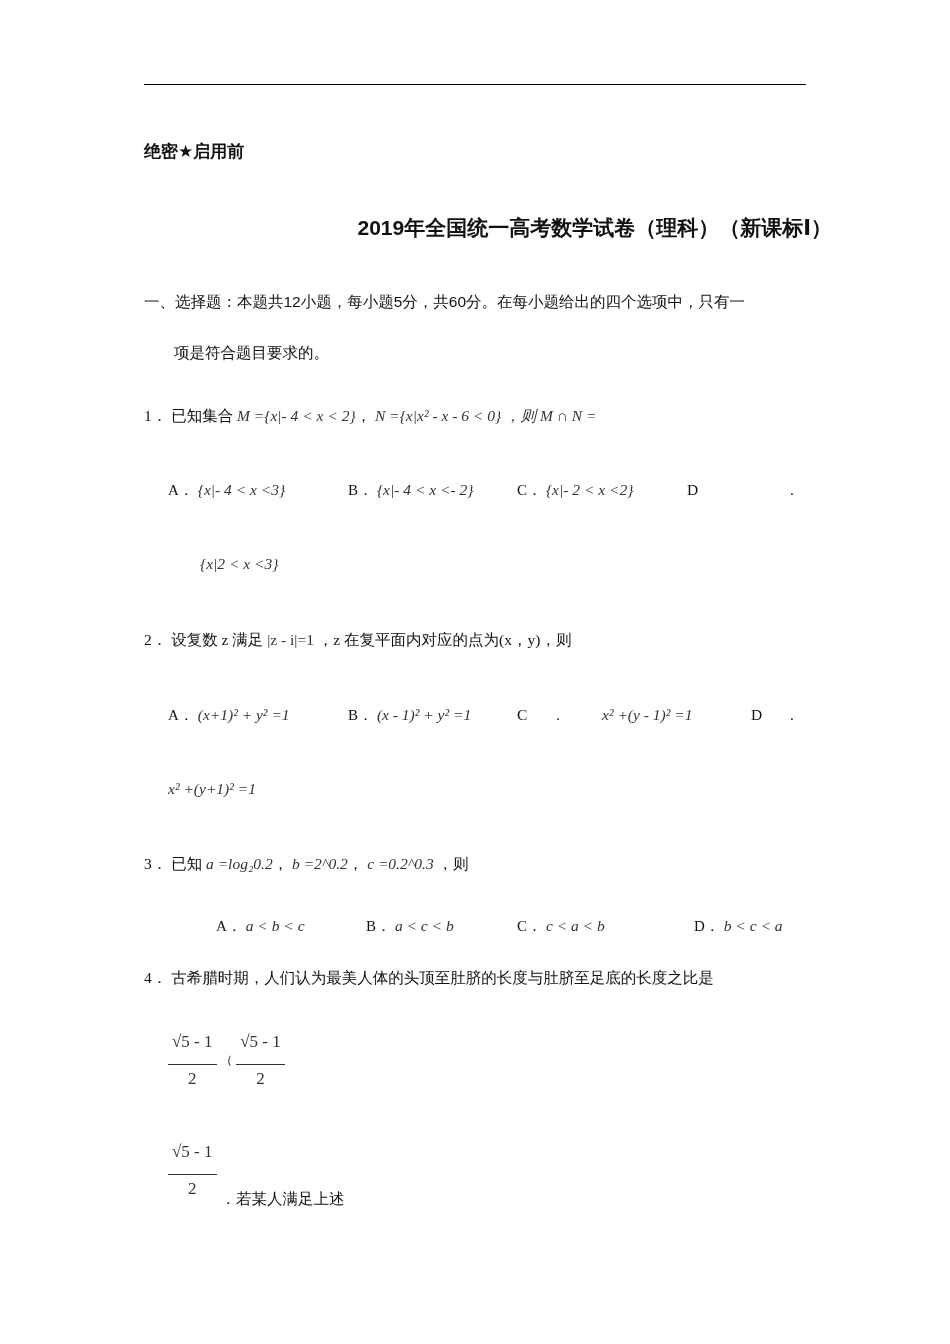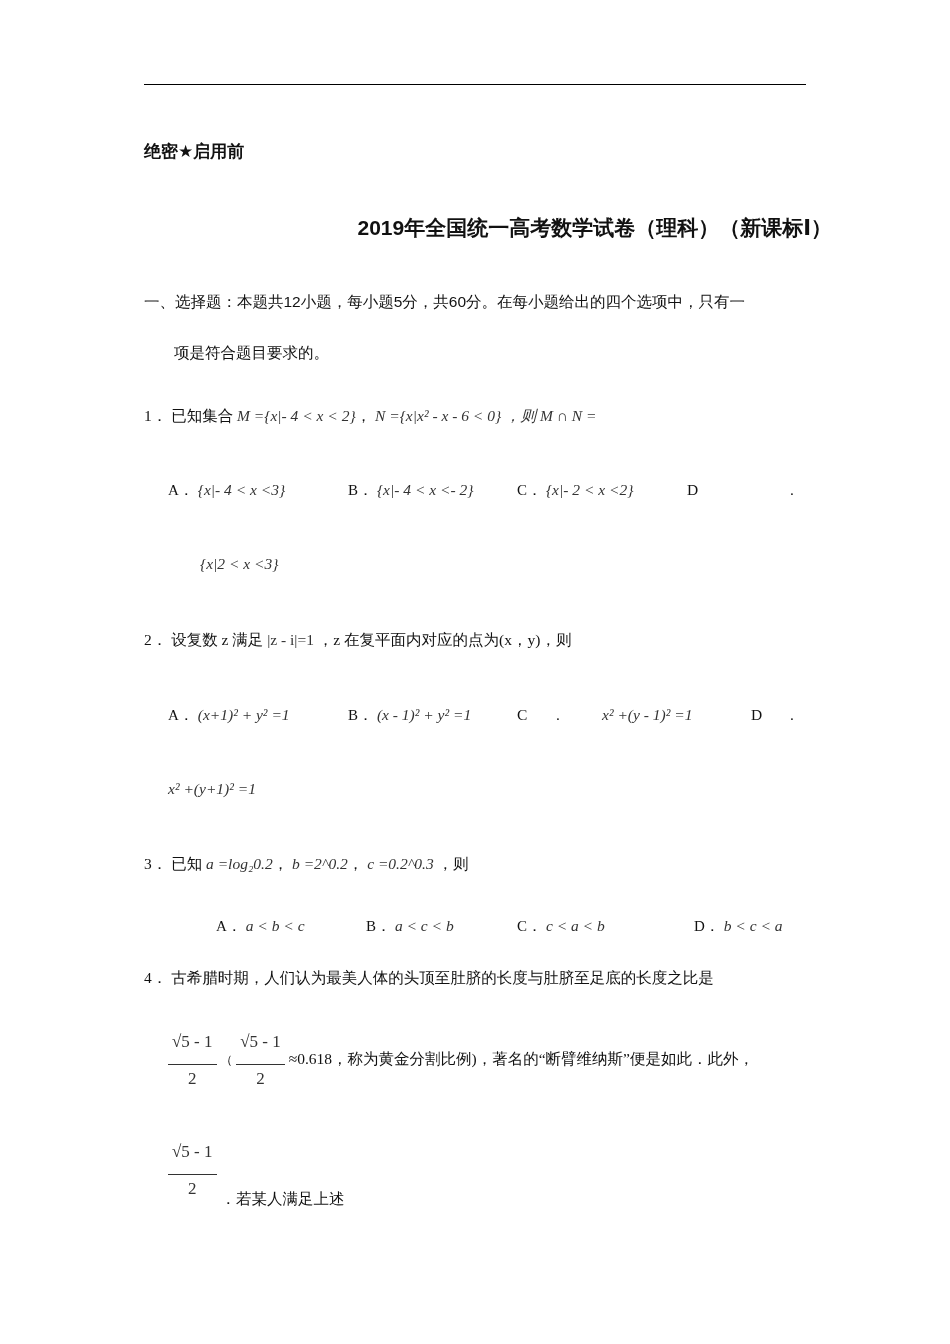--- a/index.html
+++ b/index.html
@@ -105,21 +105,20 @@
 <div class="abs q" style="left:168px;top:1032px;">
   <span class="frac">
     <span class="num">√5 - 1</span>
     <span class="den">2</span>
   </span>
   <span style="font-size:12px;">（</span>
   <span class="frac">
     <span class="num">√5 - 1</span>
     <span class="den">2</span>
   </span>
-  <span>≈0.618，称为黄金分割比例)，著名的“断臂维纳斯”便是如此．此外，</span>
 </div>
 <div class="abs q" style="left:168px;top:1142px;">
   <span class="frac" style="vertical-align:10px;">
     <span class="num">√5 - 1</span>
     <span class="den">2</span>
   </span>
   <span>．若某人满足上述</span>
 </div>
 
 </body></html>

